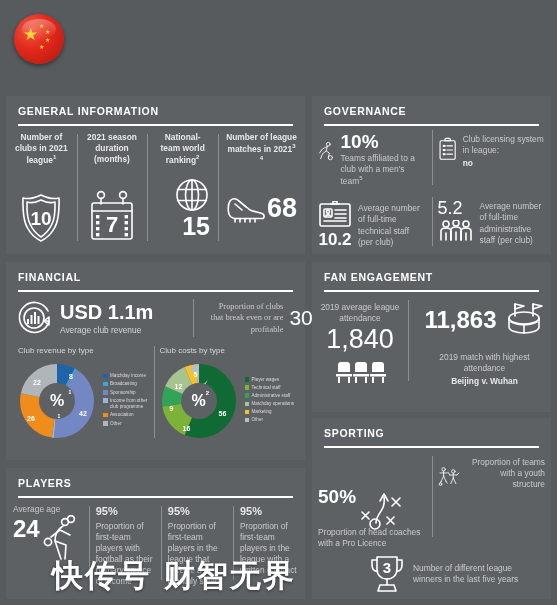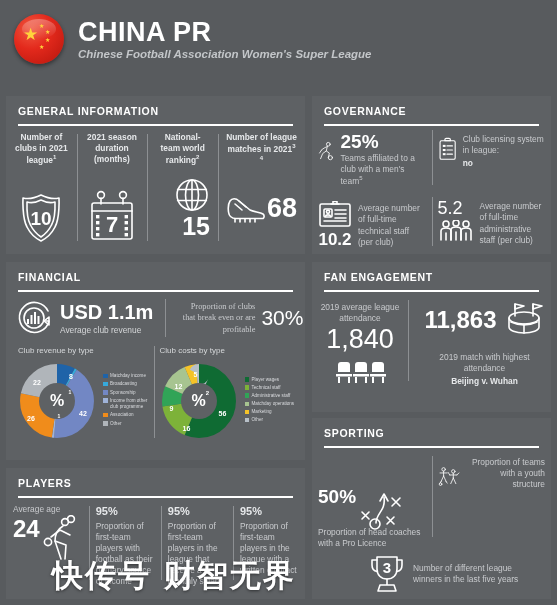--- a/index.html
+++ b/index.html
@@ -54,21 +54,21 @@
   .gi-art { height: 72px; display: flex; align-items: flex-end; justify-content: center; gap: 3px; margin-top: 6px; }
 
   
   #governance { left: 312px; top: 96px; width: 239px; height: 158px; }
   .gv-row { display: flex; }
   .gv-cell { flex: 1; display: flex; gap: 6px; padding: 6px 6px 0 6px; position: relative; }
   .gv-cell.bordered::before { content: ""; position: absolute; left: 0; top: 4px; bottom: 2px; width: 1px; background: #8d9093; }
 
   
   #financial { left: 6px; top: 262px; width: 299px; height: 198px; }
-  .fin-top { display: flex; align-items: center; margin-top: 8px; padding: 0 10px; }
+  .fin-top { display: flex; align-items: center; margin-top: 8px; padding: 0 10px; gap: 28px; }
   .fin-left { display: flex; align-items: center; gap: 8px; flex: 0 0 auto; }
   .usd { font-size: 20px; font-weight: bold; line-height: 1; }
   .usd-sub { font-size: 8.4px; color: #d6d8da; margin-top: 3px; }
   .fin-right { display: flex; align-items: center; gap: 6px; margin-left: 12px; padding-left: 12px; position: relative; }
   .fin-right::before { content: ""; position: absolute; left: 0; top: -2px; bottom: -2px; width: 1px; background: #8d9093; }
   .pct30 { font-size: 21px; font-weight: 300; line-height: 1; }
 
   .charts { display: flex; margin-top: 10px; padding: 0 8px; }
   .chart-box { flex: 1; position: relative; }
   .chart-box + .chart-box::before { content: ""; position: absolute; left: -2px; top: 0; bottom: 6px; width: 1px; background: #8d9093; }
@@ -121,24 +121,20 @@
 <div class="page">
 
   <div class="header">
     <div class="flag">
       <div class="gloss"></div>
       <span class="star big">★</span>
       <span class="star s1">★</span>
       <span class="star s2">★</span>
       <span class="star s3">★</span>
       <span class="star s4">★</span>
-    </div>
-    <div class="titles">
-      <div class="country">CHINA PR</div>
-      <div class="league">Chinese Football Association Women's Super League</div>
     </div>
   </div>
 
   <div class="panel" id="general">
     <div class="panel-title">GENERAL INFORMATION</div>
     <div class="rule"></div>
     <div class="cols">
 
       <div class="col gi-col">
         <div class="cap"><span>Number of clubs in 2021 league</span><sup>1</sup></div>
@@ -209,21 +205,21 @@
     <div class="gv-row">
       <div class="gv-cell">
         <svg width="32" height="40" viewBox="0 0 32 40">
           <circle class="ic" cx="20" cy="5" r="3.6"></circle>
           <path class="ic" d="M18 9.5 C14 11 10 13 7 16 M18 9.5 L16 18 L22 22 L20 31"></path>
           <path class="ic" d="M16 18 L9 23 L5 33"></path>
           <path class="ic" d="M7 16 L3 22"></path>
           <circle class="ic" cx="24" cy="31" r="4"></circle>
         </svg>
         <div>
-          <div class="midnum">25%</div>
+          <div class="midnum">10%</div>
           <div class="cap-light" style="margin-top:2px;"><span>Teams affiliated to a club with a men's team</span><sup>5</sup></div>
         </div>
       </div>
       <div class="gv-cell bordered">
         <svg width="28" height="34" viewBox="0 0 28 34">
           <rect class="ic" x="3" y="5" width="22" height="27" rx="2"></rect>
           <path class="ic" d="M10 5 V3 C10 2 11 1.5 12 1.5 H16 C17 1.5 18 2 18 3 V5 Z"></path>
           <g class="icf">
             <rect x="7" y="11" width="4" height="3"></rect>
               <rect x="7" y="17" width="4" height="3"></rect>

